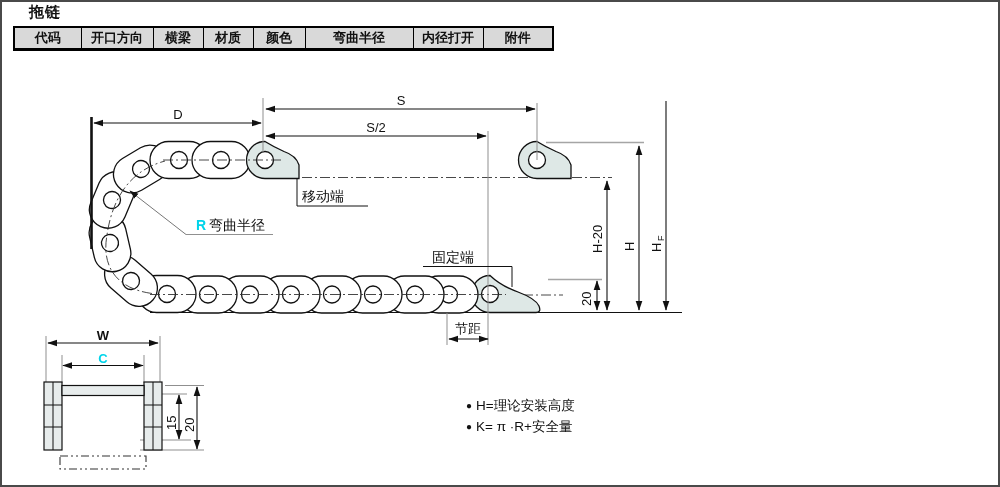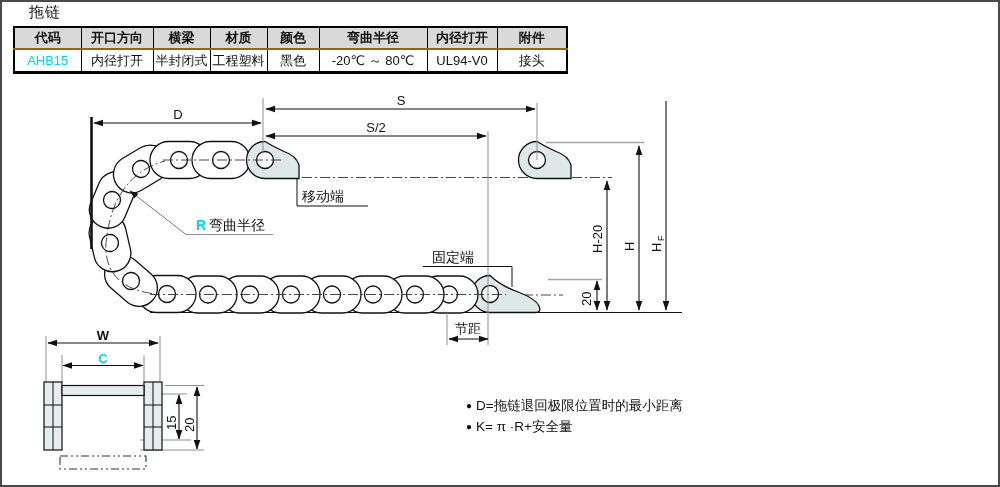--- a/index.html
+++ b/index.html
@@ -2,27 +2,27 @@
 <html><head>
 <meta charset="utf-8">
 <style>
   html,body{margin:0;padding:0;}
   body{
     width:1000px;height:487px;position:relative;background:#fff;
     font-family:"Liberation Sans","DejaVu Sans",sans-serif;color:#111;
     overflow:hidden;
   }
   .frame{position:absolute;inset:0;border:2px solid #4a4a4a;pointer-events:none;}
-  .page-title{position:absolute;left:29px;top:3px;font-size:15px;font-weight:400;letter-spacing:1px;}
+  .page-title{position:absolute;left:29px;top:3px;font-size:15px;font-weight:700;letter-spacing:1px;}
   table.spec{position:absolute;left:13px;top:26px;border-collapse:collapse;table-layout:fixed;
     border:2px solid #000;border-bottom:3px solid #000;font-size:13px;}
   table.spec th,table.spec td{border:1px solid #000;text-align:center;padding:0 2px;white-space:nowrap;overflow:hidden;}
   table.spec th{background:#d9d9d9;font-weight:600;height:20px;}
   table.spec td{height:21px;background:#fff;font-weight:400;}
-  table.spec tr.hdr{border-bottom:2px solid #a16207;}
+  table.spec tr.hdr{border-bottom:2px solid #3b82f6;}
   td.code{color:#00d4ea;font-weight:700;}
   svg text{font-family:"Liberation Sans","DejaVu Sans",sans-serif;}
   .dim{stroke:#111;stroke-width:1.1;fill:none;}
   .ext{stroke:#8f8f8f;stroke-width:1;fill:none;}
   .gref{stroke:#a5a5a5;stroke-width:1.4;fill:none;}
   .cl{stroke:#333;stroke-width:.9;fill:none;stroke-dasharray:10 3 2 3;}
   .link{fill:#fff;stroke:#111;stroke-width:1.3;}
   .hole{fill:#fff;stroke:#111;stroke-width:1.3;}
   .bracket{fill:#dee8e6;stroke:#111;stroke-width:1.3;}
   .plate{fill:#e7ecec;stroke:#111;stroke-width:1.2;}
@@ -57,30 +57,20 @@
       <tr class="hdr">
     <th>代码</th>
     <th>开口方向</th>
     <th>横梁</th>
     <th>材质</th>
     <th>颜色</th>
     <th>弯曲半径</th>
     <th>内径打开</th>
     <th>附件</th>
   </tr>
-  <tr>
-    <td class="code">AHB15</td>
-    <td>内径打开</td>
-    <td>半封闭式</td>
-    <td>工程塑料</td>
-    <td>黑色</td>
-    <td>-20℃ ～ 80℃</td>
-    <td>UL94-V0</td>
-    <td>接头</td>
-  </tr>
 </tbody>
   </table>
 
 <svg width="1000" height="487" viewBox="0 0 1000 487" style="position:absolute;left:0;top:0;">
 
   <defs>
     <marker id="ar" viewBox="0 0 10 10" refX="9.2" refY="5" markerWidth="9" markerHeight="9" orient="auto-start-reverse">
       <path d="M0,1.6 L10,5 L0,8.4 Z" fill="#111"></path>
     </marker>
   </defs>
@@ -239,15 +229,15 @@
   <text class="dimtxt" transform="translate(661,252) rotate(-90)">H</text>
   <text transform="translate(664,241) rotate(-90)" font-size="9" fill="#111">F</text>
   <text class="dimtxt" transform="translate(591,306) rotate(-90)">20</text>
   <text class="dimtxt" x="103" y="340" text-anchor="middle" font-weight="bold">W</text>
   <text class="dimtxt cyan" x="103" y="363" text-anchor="middle">C</text>
   <text class="dimtxt" transform="translate(176,430) rotate(-90)">15</text>
   <text class="dimtxt" transform="translate(194,432) rotate(-90)">20</text>
 </svg>
 
 <div class="notes">
-  <div class="note-line"><span class="blt">●</span><span>D</span><sub></sub><span>=拖链退回极限位置时的最小距离</span></div>
+  <div class="note-line"><span class="blt">●</span><span>H</span><sub></sub><span>=理论安装高度</span></div>
   <div class="note-line"><span class="blt">●</span><span>K</span><sub></sub><span>= π ·R+安全量</span></div>
 </div>
 
 </body></html>

